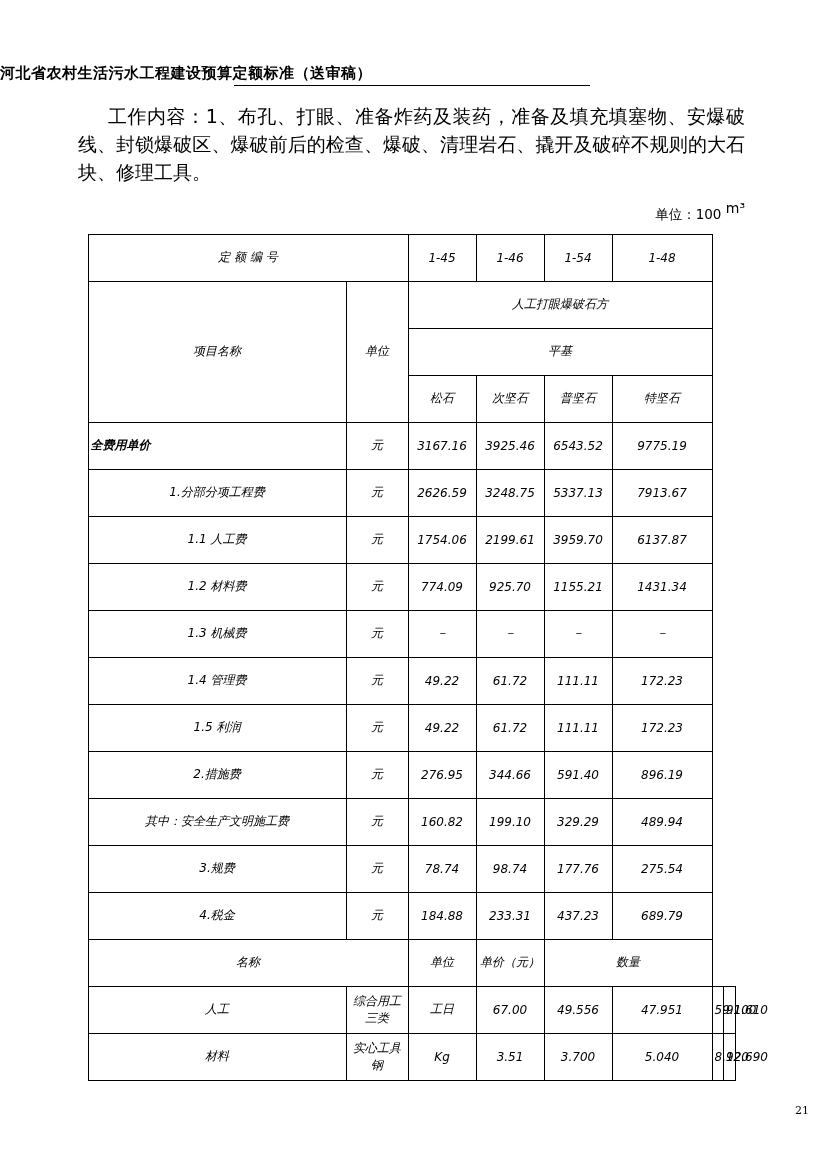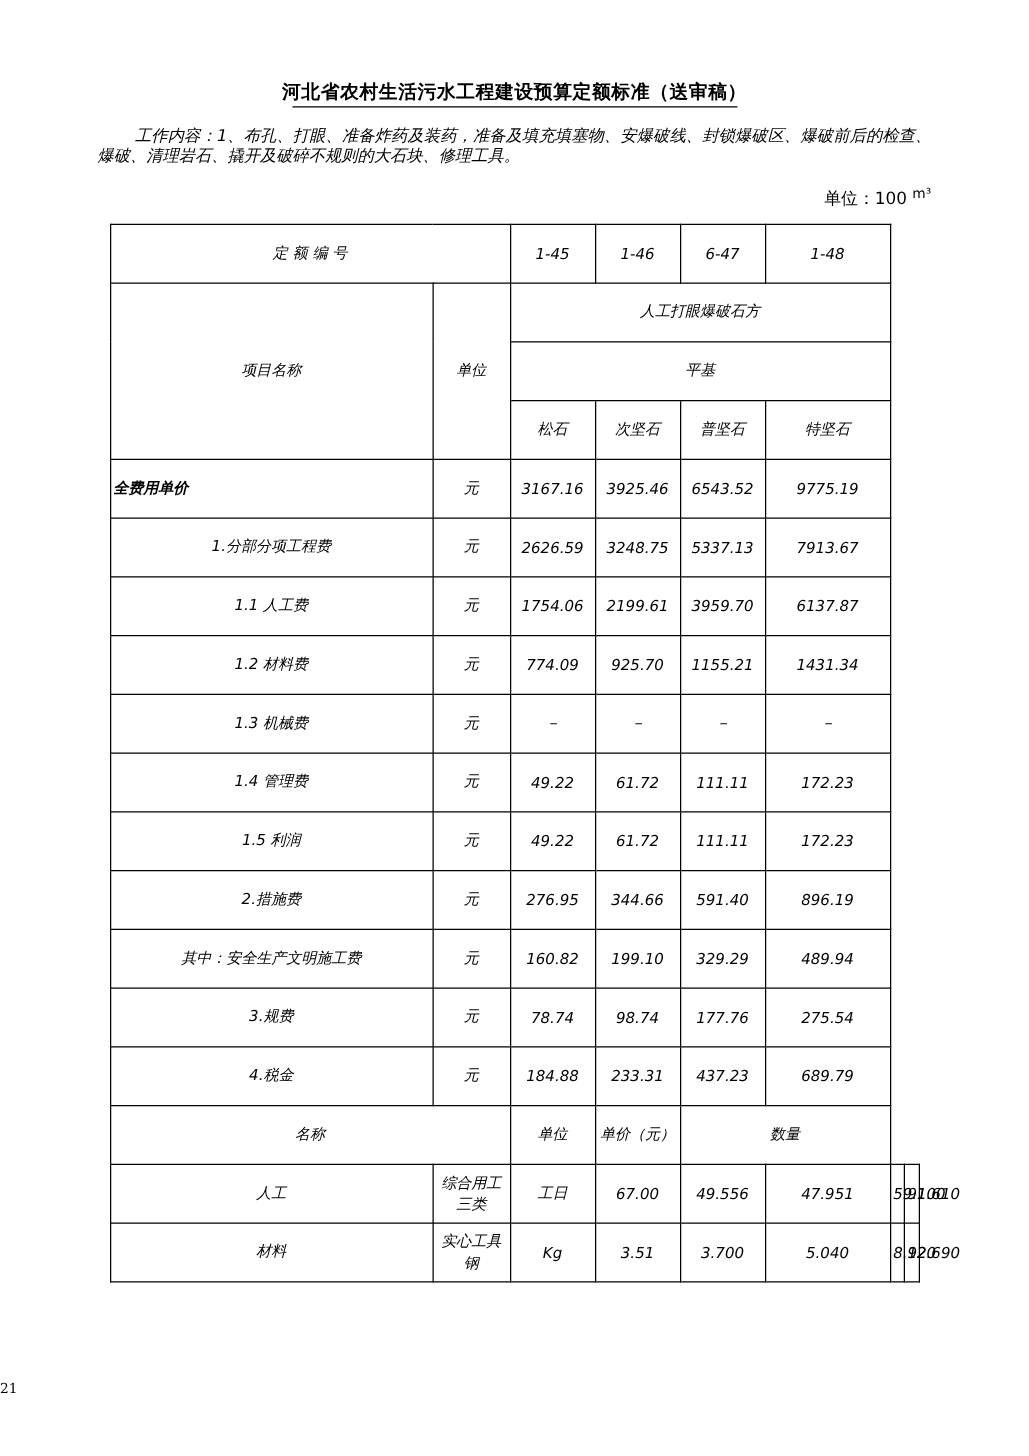--- a/index.html
+++ b/index.html
@@ -15,42 +15,41 @@
     position: relative;
   }
   .page {
     width: 823px;
     height: 1165px;
     box-sizing: border-box;
     padding: 0;
     position: relative;
   }
   .doc-title {
-    text-align: center;
+    text-align: left;
     font-size: 15px;
     font-weight: bold;
     letter-spacing: 0.5px;
     margin: 0;
     padding-top: 64px;
     font-family: Liberation Sans, sans-serif;
   }
   .title-underline {
     width: 356px;
     height: 1px;
     background: #000;
     margin: 2px auto 0 auto;
   }
   .work-content {
     margin: 16px 78px 0 78px;
-    font-size: 13px;
-    line-height: 16px;
+    font-size: 19px;
+    line-height: 28px;
     text-indent: 30px;
     text-align: justify;
     font-family: "DejaVu Sans", sans-serif;
-    font-style: italic;
   }
   .unit-line {
     margin: 14px 78px 0 0;
     text-align: right;
     font-size: 13.5px;
     font-family: "DejaVu Sans", sans-serif;
   }
   table.main {
     border-collapse: collapse;
     margin: 10px auto 0 auto;
@@ -74,25 +73,25 @@
   .num { font-family: "DejaVu Serif", serif; font-size: 12px; }
   .lbl-left { text-align: left; padding-left: 18px; }
   .lbl-indent { text-align: left; padding-left: 52px; }
   .bold { font-weight: bold; }
   .code { font-family: "DejaVu Serif", serif; font-size: 12px; }
   .page-num {
     position: absolute;
     bottom: 48px;
     left: 0;
     width: 809px;
-    text-align: left;
+    text-align: right;
     font-size: 11px;
     font-family: "DejaVu Serif", serif;
   }
-  .sup { font-size: 11px; vertical-align: super; }
+  .sup { font-size: 14px; vertical-align: super; }
 </style>
 </head>
 <body>
 
 <div class="page">
 
   <div>
     <div class="doc-title">河北省农村生活污水工程建设预算定额标准（送审稿）</div>
     <div class="title-underline"></div>
   </div>
@@ -113,21 +112,21 @@
       <col style="width:68px">
       <col style="width:68px">
       <col style="width:100px">
     </colgroup>
     <tbody>
 
       <tr>
         <td class="outer-top outer-left" colspan="2">定 额 编 号</td>
         <td class="outer-top code">1-45</td>
         <td class="outer-top code">1-46</td>
-        <td class="outer-top code">6-47</td>
+        <td class="outer-top code">1-54</td>
         <td class="outer-top outer-right code">1-48</td>
       </tr>
 
       <tr>
         <td class="outer-left" rowspan="3">项目名称</td>
         <td rowspan="3">单位</td>
         <td class="outer-right" colspan="4">人工打眼爆破石方</td>
       </tr>
       <tr>
         <td class="outer-right" colspan="4">平基</td>

